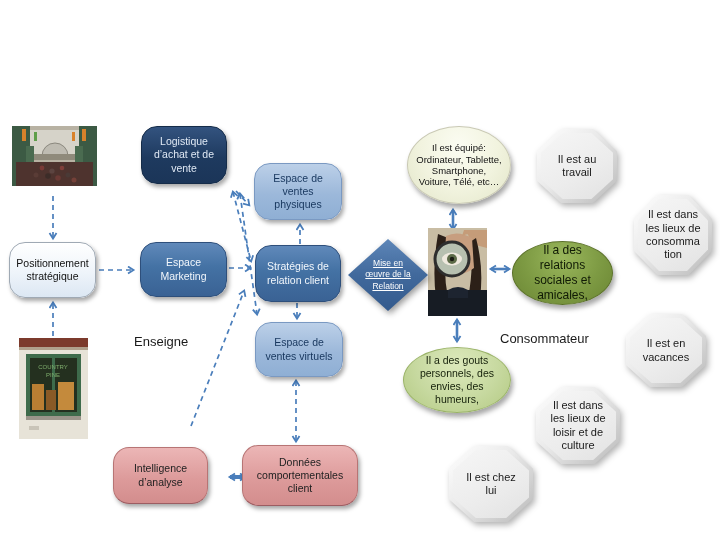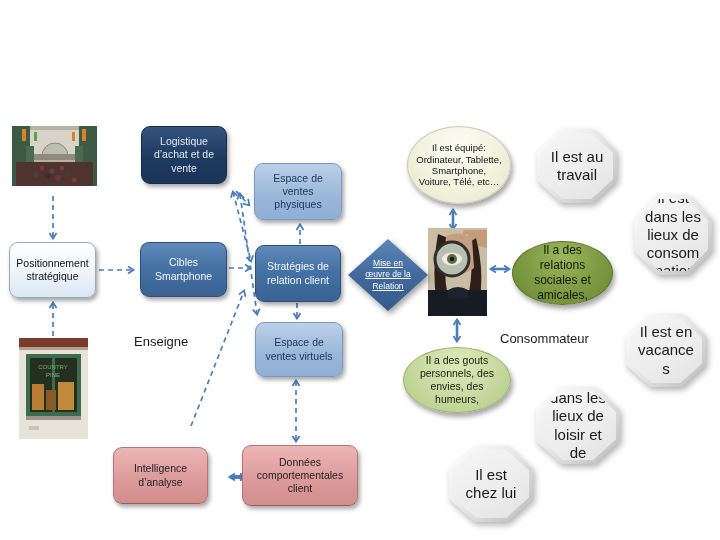--- a/index.html
+++ b/index.html
@@ -3,21 +3,21 @@
 <meta charset="utf-8">
 <style>
   html,body{margin:0;padding:0;background:#fff;}
   #slide{position:relative;width:720px;height:540px;background:#ffffff;overflow:hidden;
          font-family:"Liberation Sans",sans-serif;color:#111;}
 
   
   .title{position:absolute;left:18px;top:16px;width:690px;font-size:14.5px;line-height:21.5px;color:#141414;}
 
   
-  .node{position:absolute;border-radius:9px;display:flex;align-items:center;justify-content:center;
+  .node{position:absolute;border-radius:16px;display:flex;align-items:center;justify-content:center;
         text-align:center;font-size:10.5px;line-height:1.25;padding:4px 6px;box-sizing:border-box;
         box-shadow:2px 3px 4px rgba(0,0,0,.35);}
   .navy{background:linear-gradient(180deg,#33537f 0%,#1e3a5f 55%,#1b3558 100%);
         border:1.5px solid #152c49;color:#dfe8f4;}
   .midblue{background:linear-gradient(180deg,#6089ba 0%,#4472a4 45%,#3a6294 100%);
         border:1.5px solid #2e4f7b;color:#f2f7fc;}
   .lightblue{background:linear-gradient(180deg,#bcd0e8 0%,#9cb8da 55%,#8fafd4 100%);
         border:1.5px solid #7a99c2;color:#17365d;}
   .whitebox{background:linear-gradient(180deg,#ffffff 0%,#eef4fa 55%,#dce7f3 100%);
         border:1.5px solid #9fa9b4;color:#111;}
@@ -43,21 +43,21 @@
 
   
   .oct-wrap{position:absolute;filter:drop-shadow(2px 3px 3px rgba(0,0,0,.3));}
   .oct-outer{width:100%;height:100%;
         clip-path:polygon(30% 0,70% 0,100% 30%,100% 70%,70% 100%,30% 100%,0 70%,0 30%);
         background:linear-gradient(135deg,#ffffff 0%,#e9e9e9 45%,#b9b9b9 100%);position:relative;}
   .oct-inner{position:absolute;inset:4px;
         clip-path:polygon(30% 0,70% 0,100% 30%,100% 70%,70% 100%,30% 100%,0 70%,0 30%);
         background:linear-gradient(150deg,#f6f6f6 0%,#ececec 60%,#e2e2e2 100%);
         display:flex;align-items:center;justify-content:center;text-align:center;
-        font-size:15px;line-height:1.22;padding:4px 7px;box-sizing:border-box;color:#1a1a1a;
+        font-size:11px;line-height:1.22;padding:4px 7px;box-sizing:border-box;color:#1a1a1a;
         overflow-wrap:break-word;word-break:break-word;}
 
   
   .section-label{position:absolute;font-size:13px;color:#1a1a1a;}
 
   
   .photo{position:absolute;display:block;}
 
   
   #arrows{position:absolute;left:0;top:0;pointer-events:none;}
@@ -157,21 +157,21 @@
 
   <div class="node lightblue" style="left:254px;top:163px;width:88px;height:57px">
     <span>Espace de ventes physiques</span>
   </div>
 
   <div class="node whitebox" style="left:9px;top:242px;width:87px;height:56px">
     <span>Positionnement stratégique</span>
   </div>
 
   <div class="node midblue" style="left:140px;top:242px;width:87px;height:55px">
-    <span>Cibles Smartphone</span>
+    <span>Espace Marketing</span>
   </div>
 
   <div class="node midblue" style="left:255px;top:245px;width:86px;height:57px">
     <span>Stratégies de relation client</span>
   </div>
 
   <div class="node lightblue" style="left:255px;top:322px;width:88px;height:55px">
     <span>Espace de ventes virtuels</span>
   </div>
 

